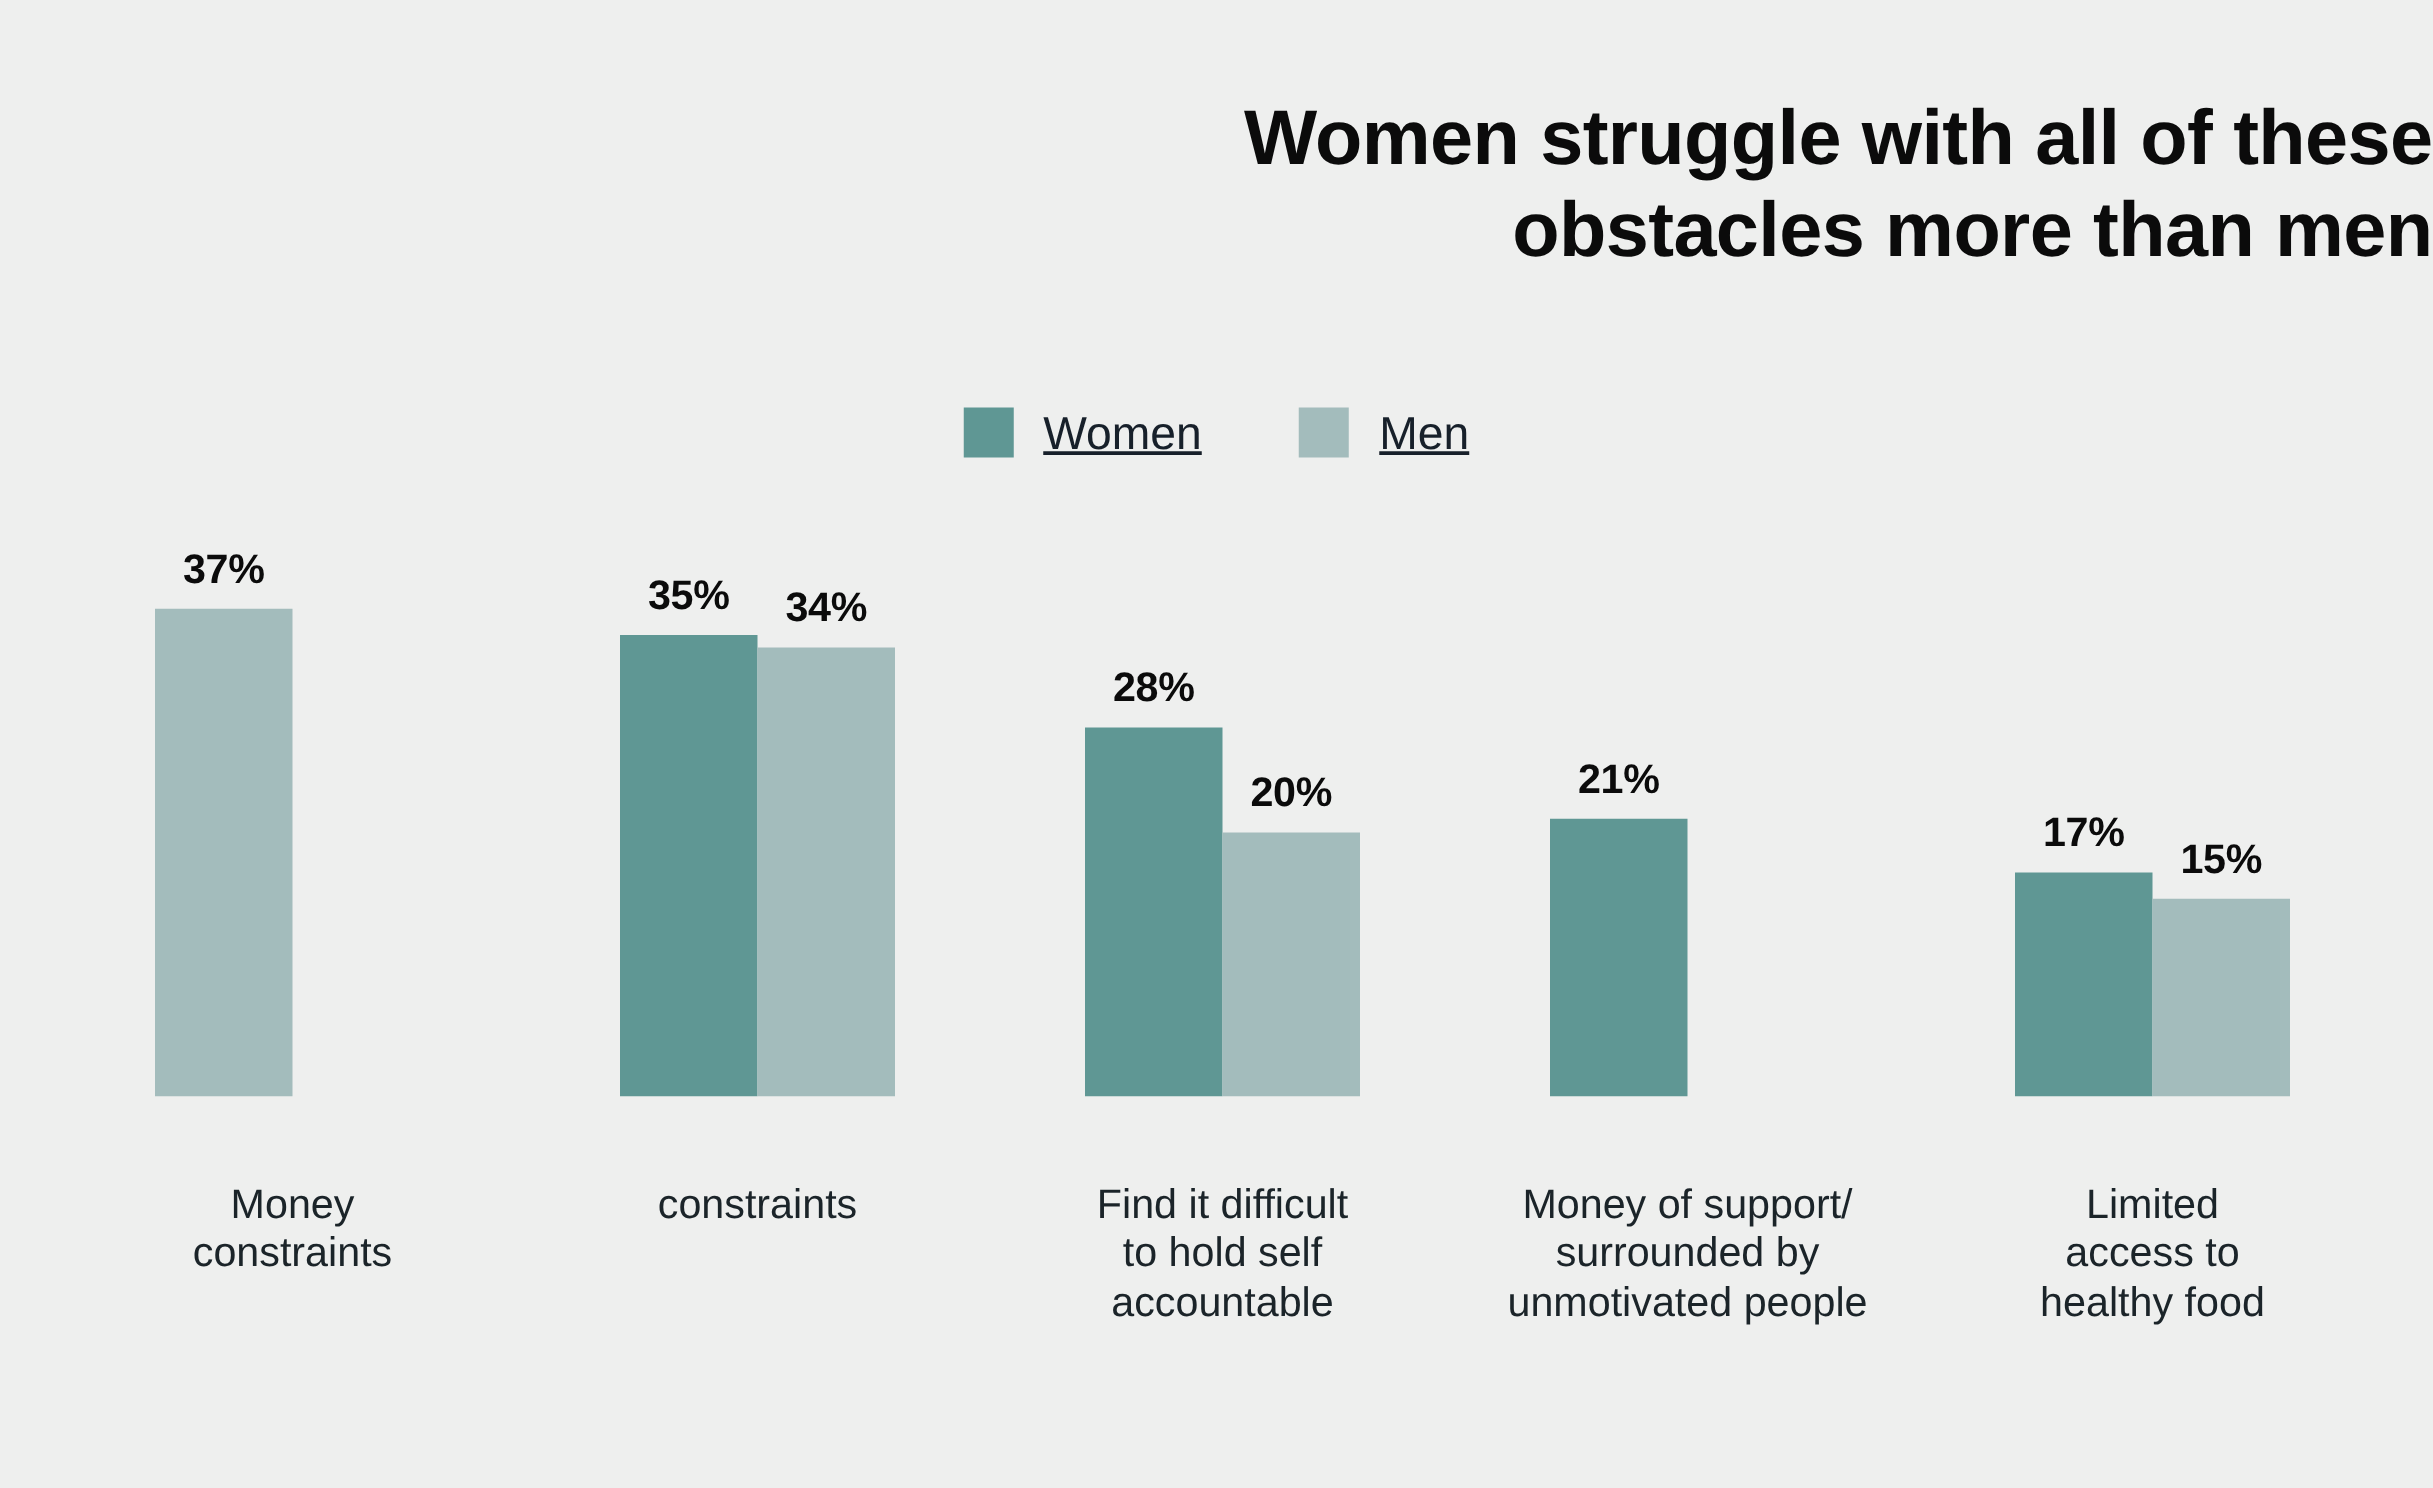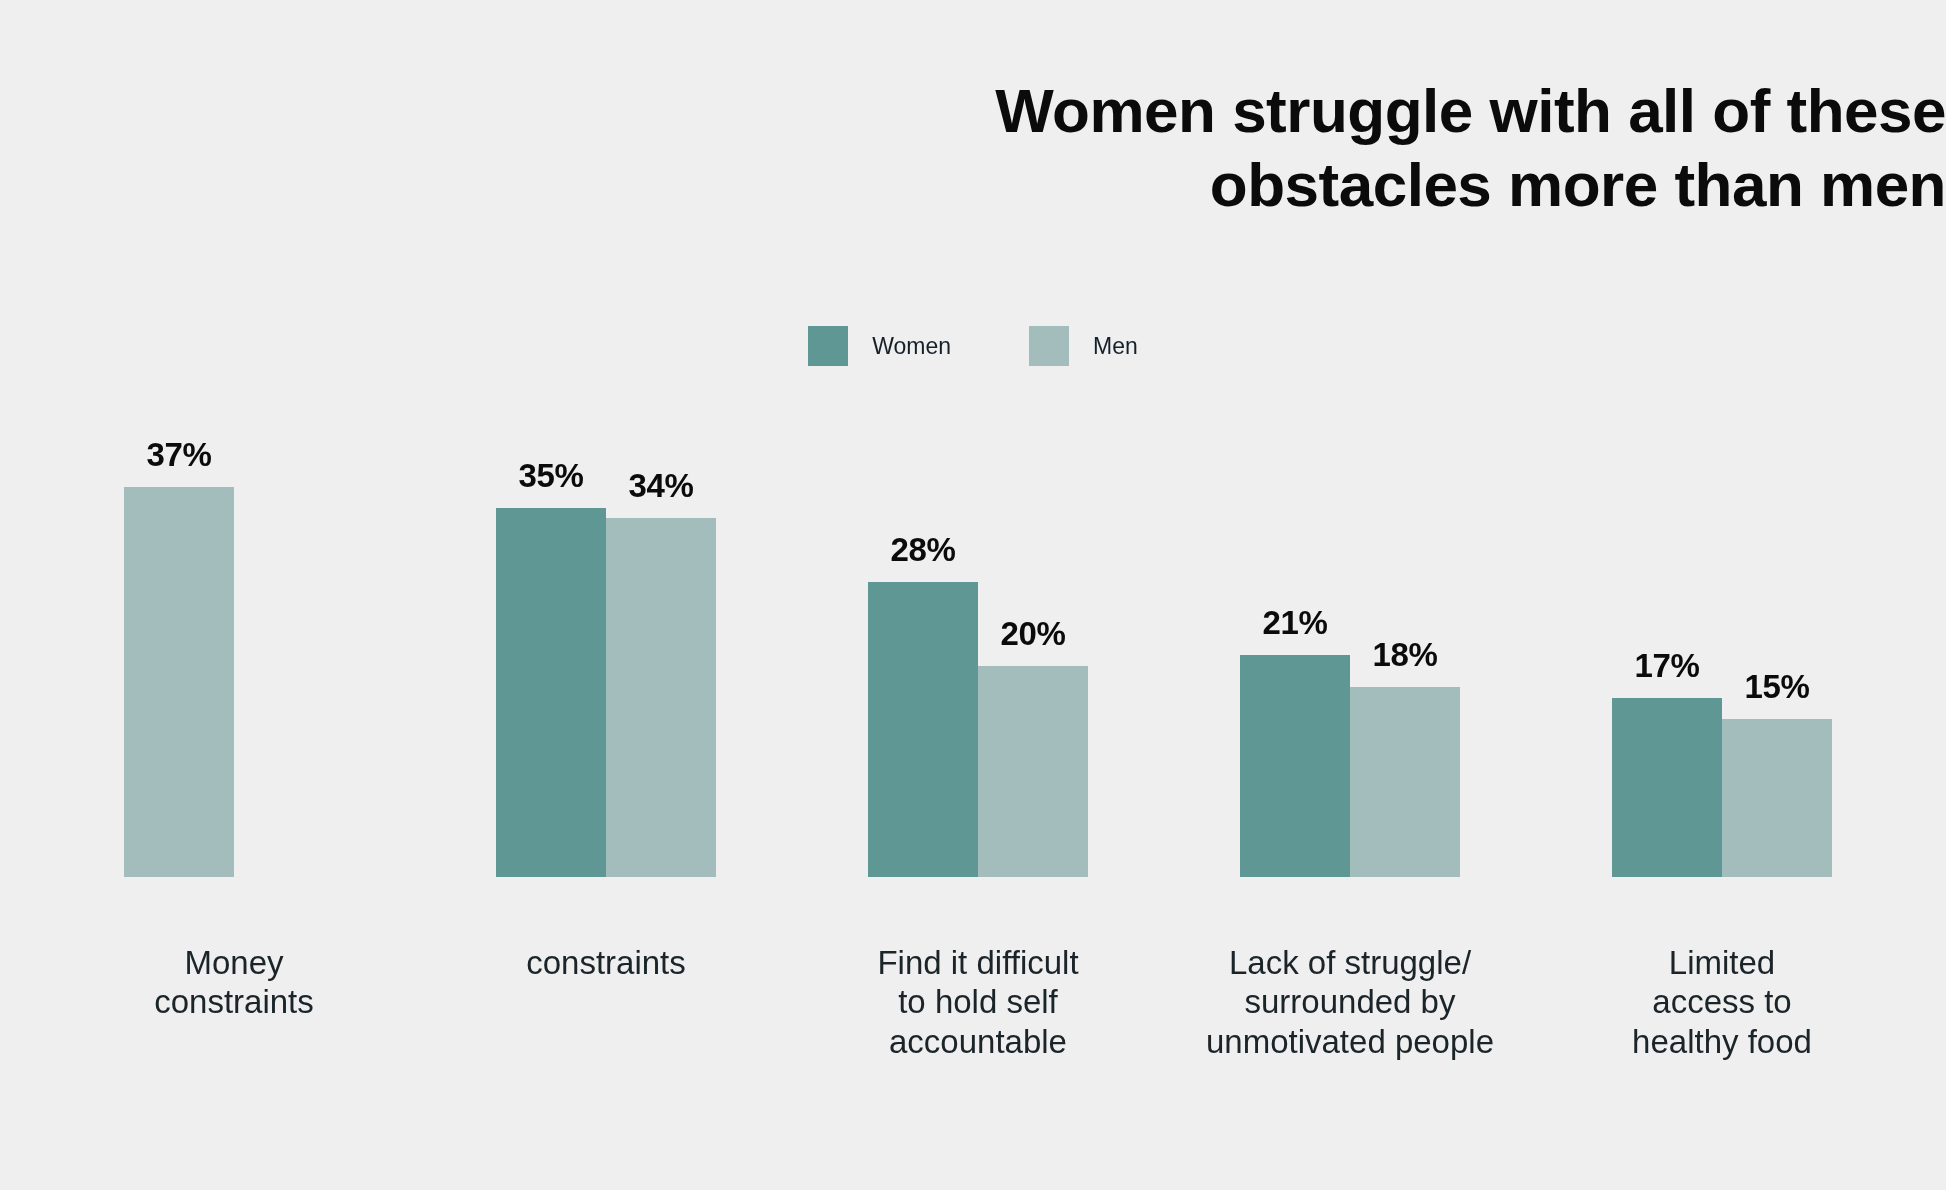--- a/index.html
+++ b/index.html
@@ -46,24 +46,25 @@
     display: flex;
     align-items: center;
     gap: 24px;
   }
   .legend-swatch {
     width: 40px;
     height: 40px;
     display: block;
   }
   .legend-label {
-    font-size: 23px;
+    font-size: 37px;
     color: #17202A;
     line-height: 1;
     white-space: nowrap;
+    text-decoration: underline;
   }
 
   
   #plot {
     position: absolute;
     left: 0;
     top: 0;
     width: 1946px;
     height: 1190px;
   }
@@ -175,27 +176,23 @@
         <span class="cline">to hold self</span>
         <span class="cline">accountable</span>
       </div>
     </div>
     <div class="group" style="left: 1240px; width: 220px;">
       <div class="bars">
         <div class="bar-wrap">
           <span class="bar-value">21%</span>
           <span class="bar" style="background: rgb(95, 151, 148); height: 221.55px; width: 110px;"></span>
         </div>
-        <div class="bar-wrap">
-          <span class="bar-value">18%</span>
-          <span class="bar" style="background: rgb(163, 188, 188); height: 189.9px; width: 110px;"></span>
-        </div>
-      </div>
-      <div class="cat-label">
-        <span class="cline">Lack of struggle/</span>
+      </div>
+      <div class="cat-label">
+        <span class="cline">Money of support/</span>
         <span class="cline">surrounded by</span>
         <span class="cline">unmotivated people</span>
       </div>
     </div>
     <div class="group" style="left: 1612px; width: 220px;">
       <div class="bars">
         <div class="bar-wrap">
           <span class="bar-value">17%</span>
           <span class="bar" style="background: rgb(95, 151, 148); height: 179.35px; width: 110px;"></span>
         </div>

